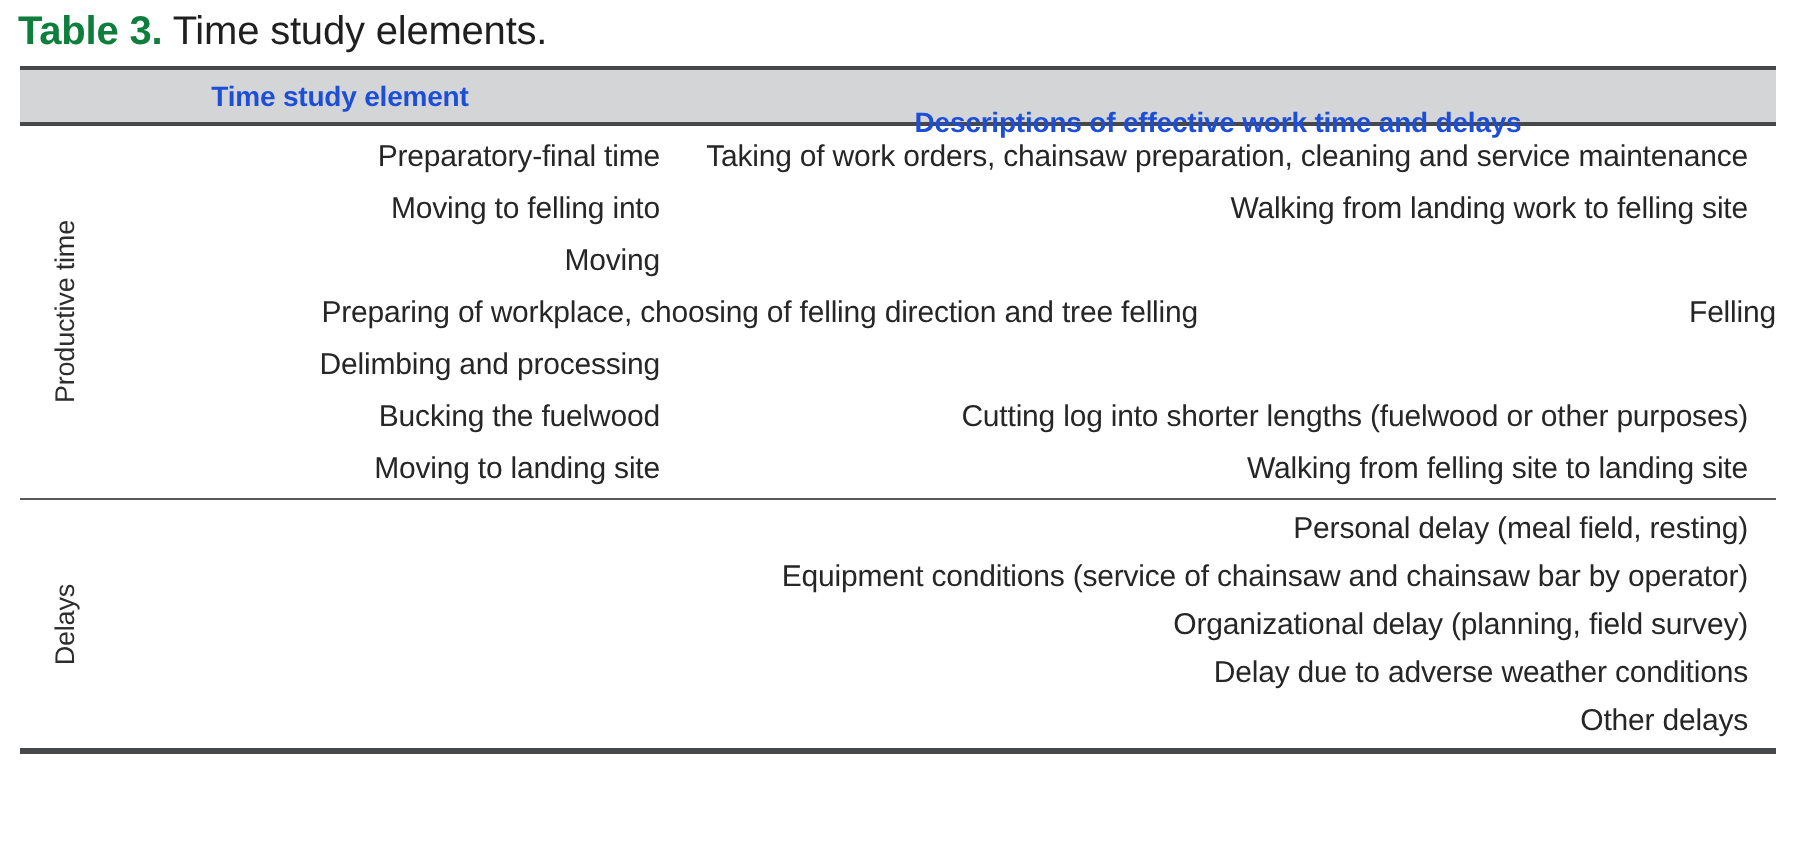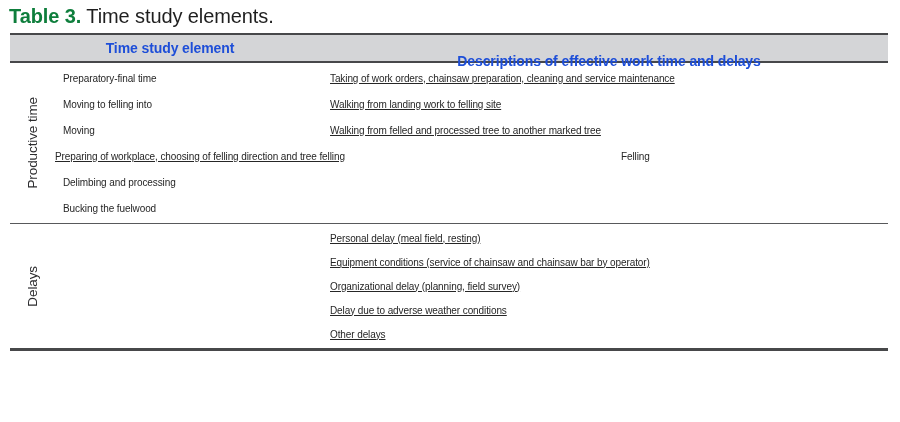--- a/index.html
+++ b/index.html
@@ -82,33 +82,33 @@
     flex-direction: column;
     padding: 2px 0;
   }
   .row {
     display: flex;
     align-items: center;
     min-height: 26px;
   }
   .section-1 .row { min-height: 24px; }
   .cell {
-    font-size: 10px;
+    font-size: 15px;
     letter-spacing: -0.1px;
     line-height: 17px;
+    text-align: right;
   }
   .cell-element {
     width: 267px;
     padding-left: 8px;
     flex-shrink: 0;
   }
   .cell-desc {
     flex: 1;
     padding-right: 14px;
-    text-decoration: underline;
   }
 </style>
 </head>
 <body>
 
 <div class="page">
 
   <div class="caption">
     <span class="caption-label">Table 3.</span>
     <span class="caption-text">Time study elements.</span>
@@ -128,31 +128,35 @@
             <div class="row">
               <div class="cell cell-element">Preparatory-final time</div>
               <div class="cell cell-desc">Taking of work orders, chainsaw preparation, cleaning and service maintenance</div>
             </div>
             <div class="row">
               <div class="cell cell-element">Moving to felling into</div>
               <div class="cell cell-desc">Walking from landing work to felling site</div>
             </div>
             <div class="row">
               <div class="cell cell-element">Moving</div>
-              <div class="cell cell-desc">Walking from felled and processed tree to another marked tree</div>
             </div>
             <div class="row">
               <div class="cell cell-desc">Preparing of workplace, choosing of felling direction and tree felling</div>
               <div class="cell cell-element">Felling</div>
             </div>
             <div class="row">
               <div class="cell cell-element">Delimbing and processing</div>
             </div>
             <div class="row">
               <div class="cell cell-element">Bucking the fuelwood</div>
+              <div class="cell cell-desc">Cutting log into shorter lengths (fuelwood or other purposes)</div>
+            </div>
+            <div class="row">
+              <div class="cell cell-element">Moving to landing site</div>
+              <div class="cell cell-desc">Walking from felling site to landing site</div>
             </div>
           </div>
         </div>
         <div class="section section-1">
           <div class="group-cell">
             <div class="group-label">Delays</div>
           </div>
           <div class="rows">
             <div class="row">
               <div class="cell cell-element"></div>

